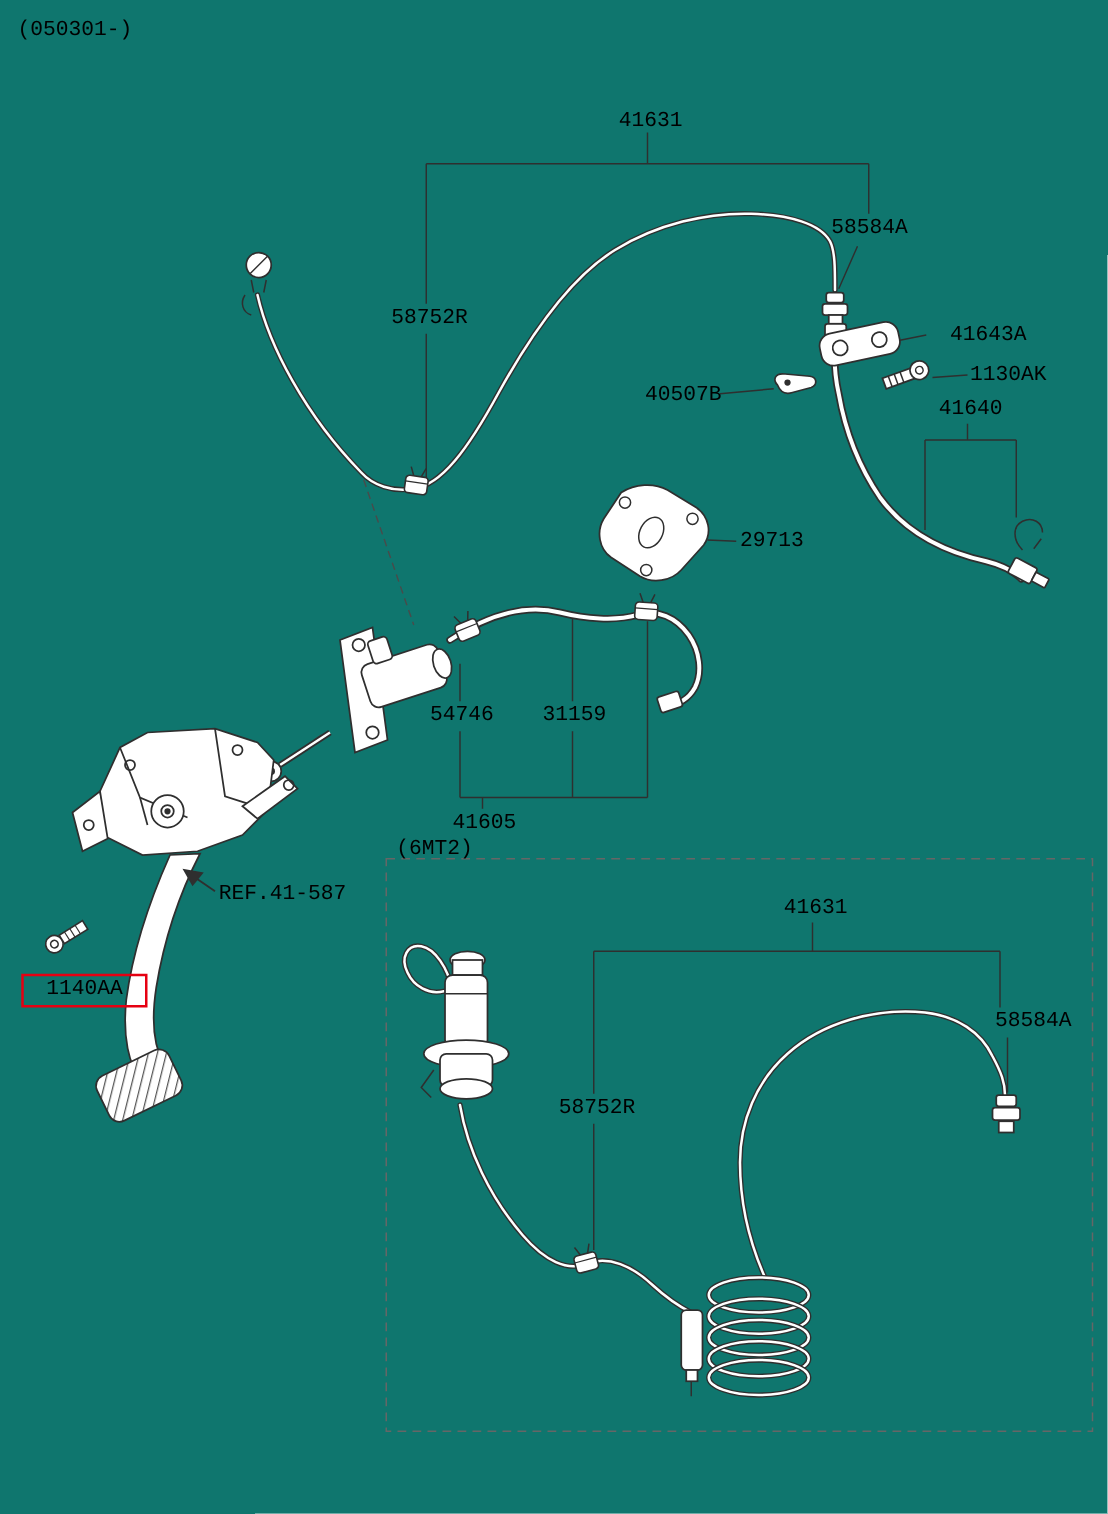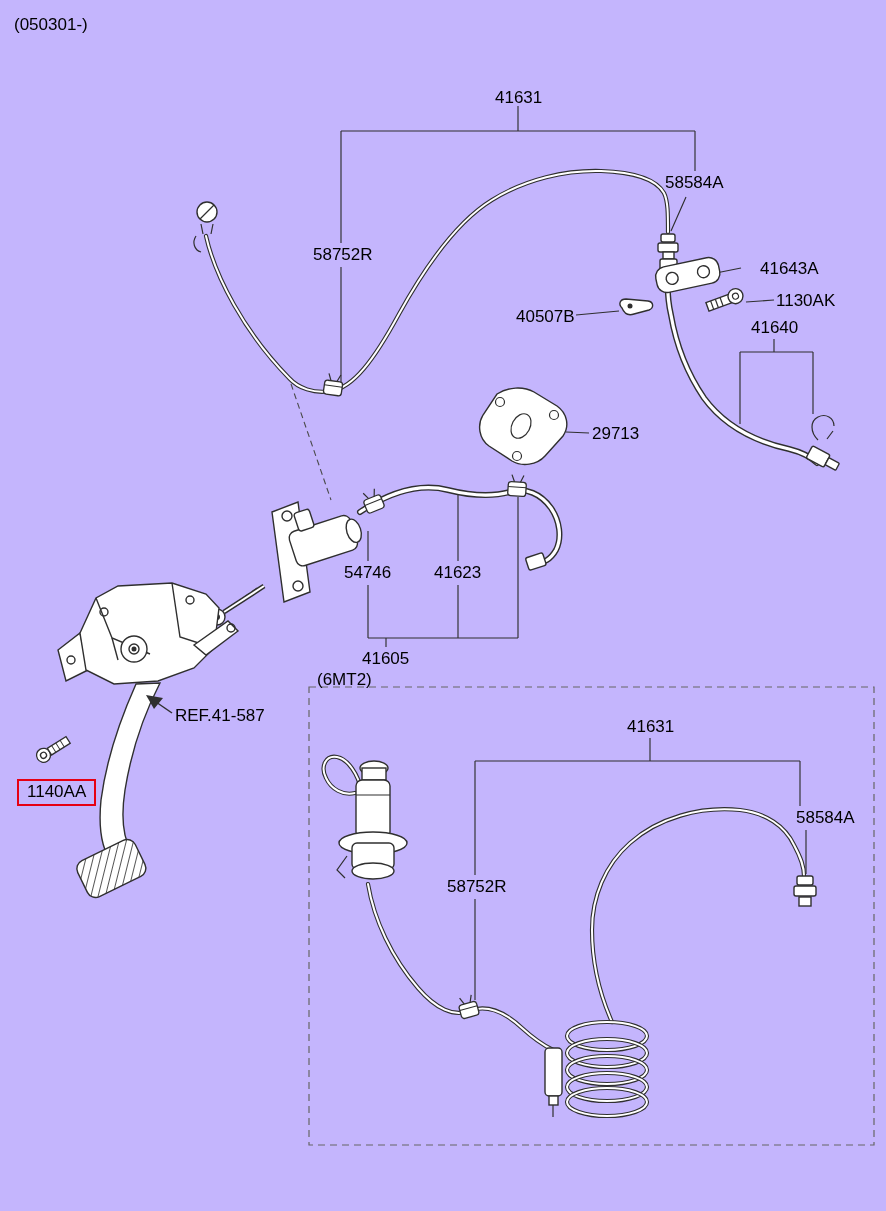--- a/index.html
+++ b/index.html
@@ -1,20 +1,20 @@
 <!DOCTYPE html>
 <html><head>
 <meta charset="utf-8">
 <style>
   html,body{margin:0;padding:0;background:#fff}
-  .stage{position:relative;width:886px;height:1211px;background:#c4b5fd;
-         font-family:Liberation Sans, sans-serif;overflow:hidden}
+  .stage{position:relative;width:886px;height:1211px;background:#0f766e;
+         font-family:Liberation Mono, monospace;overflow:hidden}
   .diagram-svg{position:absolute;left:0;top:0}
   .lbl{position:absolute;font-size:17px;line-height:20px;color:#000;white-space:nowrap}
-  .lbl--boxed{border:2px solid #e60012;padding:1px 8px 2px}
+  .lbl--boxed{border:2px solid #e60012;padding:1px 18px 2px}
   .part{fill:#fff;stroke:#2f2f2f;stroke-width:1.4}
   .thin{fill:none;stroke:#2f2f2f;stroke-width:1.2}
   .lead{fill:none;stroke:#2f2f2f;stroke-width:1.15}
   .dash{fill:none;stroke:#4a4a4a;stroke-width:1.1;stroke-dasharray:6 4}
   .tube-outer{fill:none;stroke:#2f2f2f;stroke-width:4.2;stroke-linecap:round;stroke-linejoin:round}
   .tube-inner{fill:none;stroke:#fff;stroke-width:2;stroke-linecap:round;stroke-linejoin:round}
   .hose-outer{fill:none;stroke:#2f2f2f;stroke-width:6;stroke-linecap:round;stroke-linejoin:round}
   .hose-inner{fill:none;stroke:#fff;stroke-width:3.2;stroke-linecap:round;stroke-linejoin:round}
 </style>
 </head>
@@ -230,21 +230,21 @@
 
   <div class="lbl" style="left:495px;top:88px">41631</div>
   <div class="lbl" style="left:665px;top:173px">58584A</div>
   <div class="lbl" style="left:313px;top:245px">58752R</div>
   <div class="lbl" style="left:760px;top:259px">41643A</div>
   <div class="lbl" style="left:776px;top:291px">1130AK</div>
   <div class="lbl" style="left:516px;top:307px">40507B</div>
   <div class="lbl" style="left:751px;top:318px">41640</div>
   <div class="lbl" style="left:592px;top:424px">29713</div>
   <div class="lbl" style="left:344px;top:563px">54746</div>
-  <div class="lbl" style="left:434px;top:563px">41623</div>
+  <div class="lbl" style="left:434px;top:563px">31159</div>
   <div class="lbl" style="left:362px;top:649px">41605</div>
   <div class="lbl" style="left:175px;top:706px">REF.41-587</div>
   <div class="lbl lbl--boxed" style="left:17px;top:779px">1140AA</div>
 
   <div class="lbl" style="left:317px;top:670px">(6MT2)</div>
   <div class="lbl" style="left:627px;top:717px">41631</div>
   <div class="lbl" style="left:796px;top:808px">58584A</div>
   <div class="lbl" style="left:447px;top:877px">58752R</div>
 
 </div>

